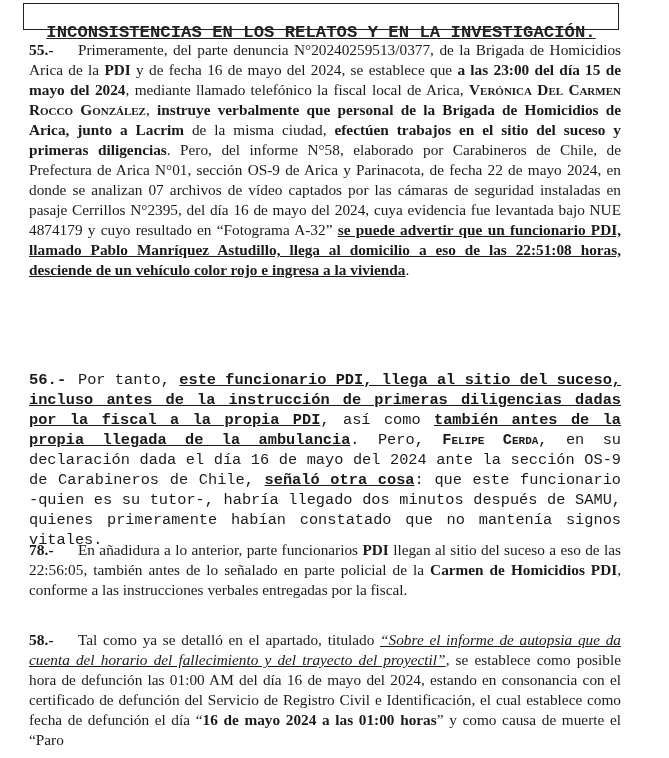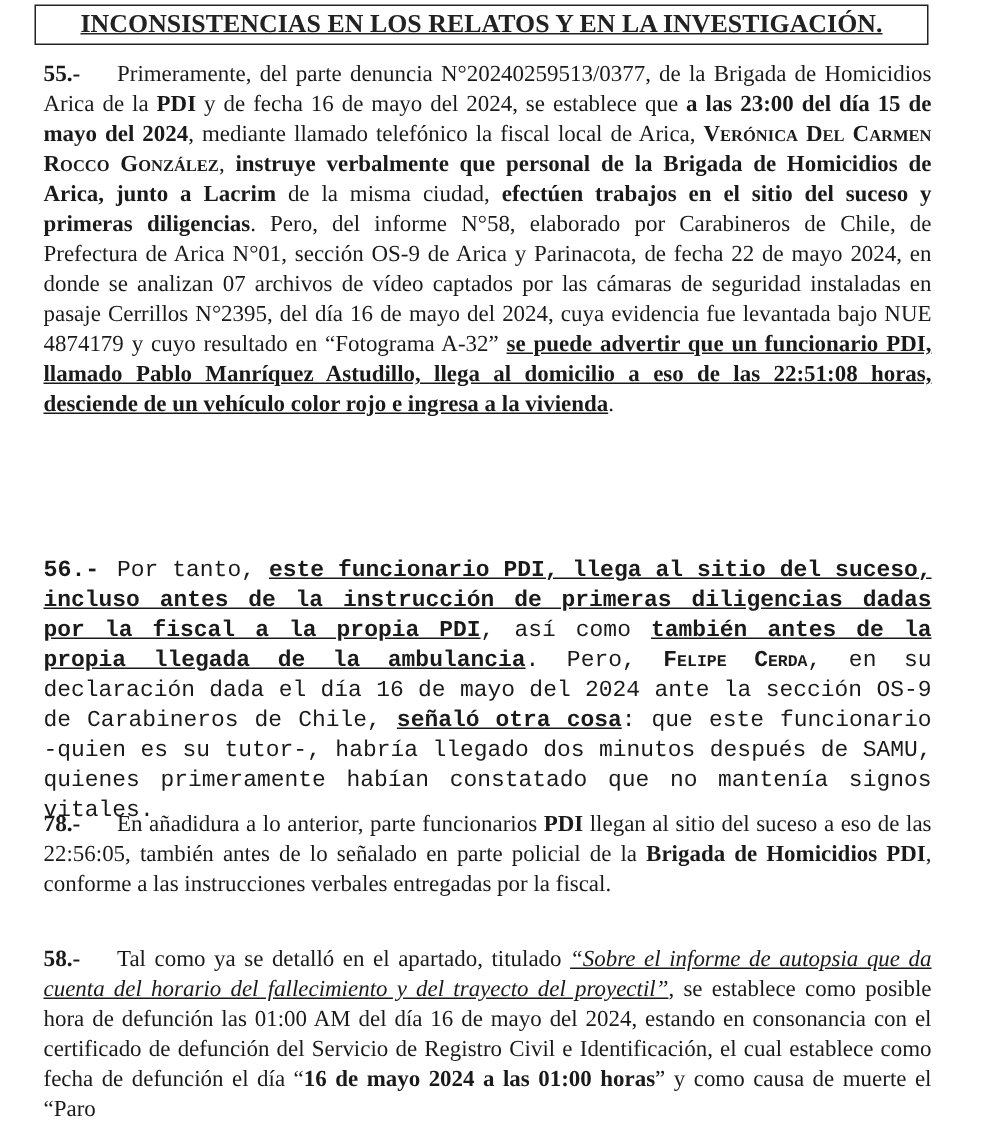--- a/index.html
+++ b/index.html
@@ -7,23 +7,23 @@
     width: 669px; height: 758px; overflow: hidden; position: relative;
     font-family: "Liberation Serif", "DejaVu Serif", serif;
     color: #1a1a1a;
   }
   .title-box {
     position: absolute; left: 23px; top: 3px; width: 596px; height: 27px;
     border: 1px solid #222; box-sizing: border-box;
     text-align: center;
   }
   .title-box .title {
-    display: inline-block; margin-top: 2px;
+    display: inline-block; margin-top: 19px;
     font-size: 17.2px; font-weight: bold; text-decoration: underline;
-    letter-spacing: 0.05px; color: #222;
+    letter-spacing: 0.05px; color: #222; font-family: Liberation Mono, monospace;
   }
   .para {
     position: absolute; left: 29px; width: 592px;
     font-size: 15.3px; line-height: 20px;
     text-align: justify; text-align-last: left;
   }
   .para .num {
     font-weight: bold; display: inline-block; width: 49px;
     font-size: 15.5px;
   }
@@ -46,18 +46,18 @@
 
 <div class="para" id="p55">
   <span class="num">55.-</span><span class="body"><span>Primeramente, del parte denuncia N°20240259513/0377, de la Brigada de Homicidios Arica de la </span><span class="b">PDI</span><span> y de fecha 16 de mayo del 2024, se establece que </span><span class="b">a las 23:00 del día 15 de mayo del 2024</span><span>, mediante llamado telefónico la fiscal local de Arica, </span><span class="sc">Verónica Del Carmen Rocco González</span><span>, </span><span class="b">instruye verbalmente que personal de la Brigada de Homicidios de Arica, junto a Lacrim</span><span> de la misma ciudad, </span><span class="b">efectúen trabajos en el sitio del suceso y primeras diligencias</span><span>. Pero, del informe N°58, elaborado por Carabineros de Chile, de Prefectura de Arica N°01, sección OS-9 de Arica y Parinacota, de fecha 22 de mayo 2024, en donde se analizan 07 archivos de vídeo captados por las cámaras de seguridad instaladas en pasaje Cerrillos N°2395, del día 16 de mayo del 2024, cuya evidencia fue levantada bajo NUE 4874179 y cuyo resultado en “Fotograma A-32” </span><span class="b u">se puede advertir que un funcionario PDI, llamado Pablo Manríquez Astudillo, llega al domicilio a eso de las 22:51:08 horas, desciende de un vehículo color rojo e ingresa a la vivienda</span><span>.</span></span>
 </div>
 
 <div class="para" id="p56">
   <span class="num">56.-</span><span class="body"><span>Por tanto, </span><span class="b u">este funcionario PDI, llega al sitio del suceso, incluso antes de la instrucción de primeras diligencias dadas por la fiscal a la propia PDI</span><span>, así como </span><span class="b u">también antes de la propia llegada de la ambulancia</span><span>. Pero, </span><span class="sc">Felipe Cerda</span><span>, en su declaración dada el día 16 de mayo del 2024 ante la sección OS-9 de Carabineros de Chile, </span><span class="b u">señaló otra cosa</span><span>: que este funcionario -quien es su tutor-, habría llegado dos minutos después de SAMU, quienes primeramente habían constatado que no mantenía signos vitales.</span></span>
 </div>
 
 <div class="para" id="p57">
-  <span class="num">78.-</span><span class="body"><span>En añadidura a lo anterior, parte funcionarios </span><span class="b">PDI</span><span> llegan al sitio del suceso a eso de las 22:56:05, también antes de lo señalado en parte policial de la </span><span class="b">Brigada de Homicidios PDI</span><span>, conforme a las instrucciones verbales entregadas por la fiscal.</span></span>
+  <span class="num">78.-</span><span class="body"><span>En añadidura a lo anterior, parte funcionarios </span><span class="b">PDI</span><span> llegan al sitio del suceso a eso de las 22:56:05, también antes de lo señalado en parte policial de la </span><span class="b">Carmen de Homicidios PDI</span><span>, conforme a las instrucciones verbales entregadas por la fiscal.</span></span>
 </div>
 
 <div class="para" id="p58">
   <span class="num">58.-</span><span class="body"><span>Tal como ya se detalló en el apartado, titulado </span><span class="i u">“Sobre el informe de autopsia que da cuenta del horario del fallecimiento y del trayecto del proyectil”</span><span>, se establece como posible hora de defunción las 01:00 AM del día 16 de mayo del 2024, estando en consonancia con el certificado de defunción del Servicio de Registro Civil e Identificación, el cual establece como fecha de defunción el día “</span><span class="b">16 de mayo 2024 a las 01:00 horas</span><span>” y como causa de muerte el “Paro</span></span>
 </div>
 
 </body></html>

